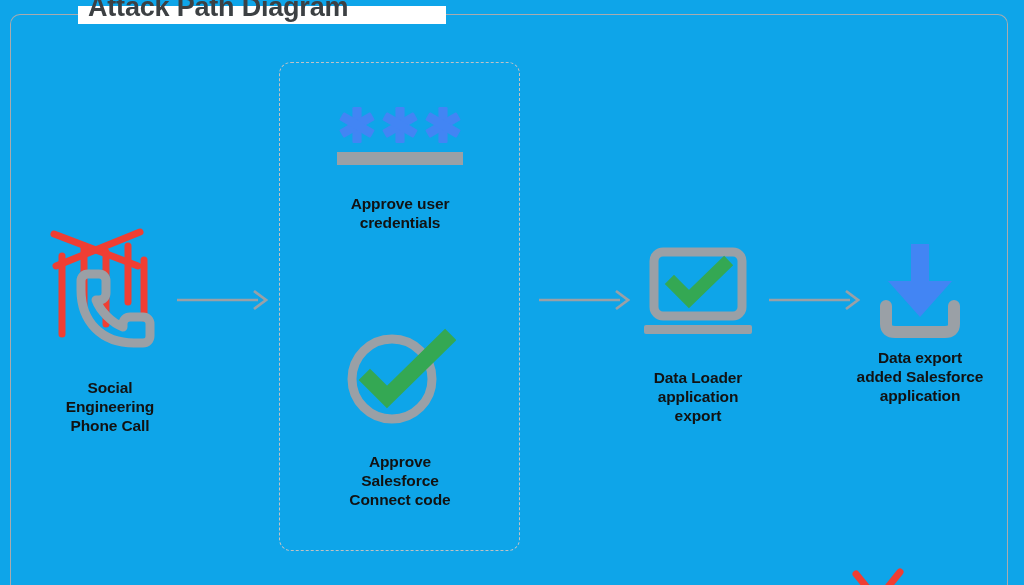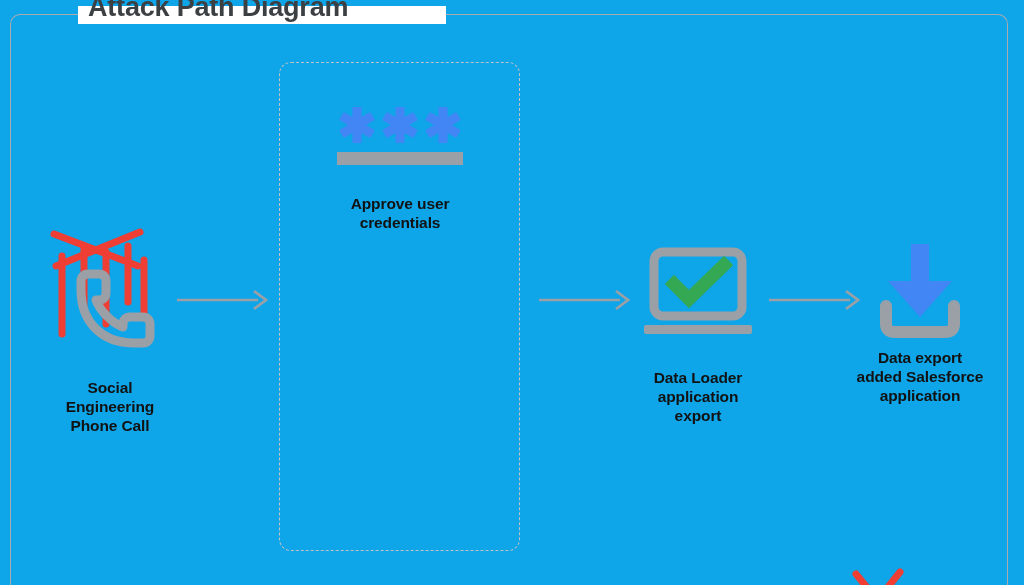--- a/index.html
+++ b/index.html
@@ -155,20 +155,33 @@
         </g>
         <rect x="2" y="52" width="126" height="13" fill="#9aa0a6"></rect>
       </svg>
     </div>
     <div class="node-label" style="margin-top:22px;">
       <div>Approve user</div>
       <div>credentials</div>
     </div>
   </div>
 
+  <div class="node" style="left:290px; top:326px; width:220px;">
+    <div class="icon-wrap" style="width:112px; height:104px;">
+      <svg width="112" height="104" viewBox="0 0 112 104" aria-hidden="true">
+        <circle cx="48" cy="53" r="40" fill="none" stroke="#9aa0a6" stroke-width="9"></circle>
+        <path d="M26 54 L43 71 L101 14" fill="none" stroke="#34a853" stroke-width="16" stroke-linecap="square" stroke-linejoin="miter"></path>
+      </svg>
+    </div>
+    <div class="node-label" style="margin-top:22px;">
+      <div>Approve</div>
+      <div>Salesforce</div>
+      <div>Connect code</div>
+    </div>
+  </div>
 
   <div class="node" style="left:608px; top:246px; width:180px;">
     <div class="icon-wrap" style="width:116px; height:92px;">
       <svg width="116" height="92" viewBox="0 0 116 92" aria-hidden="true">
         <rect x="14" y="6" width="88" height="64" rx="9" fill="none" stroke="#9aa0a6" stroke-width="9"></rect>
         <rect x="4" y="79" width="108" height="9" rx="2" fill="#9aa0a6"></rect>
         <path d="M34 38 L49 53 L84 19" fill="none" stroke="#34a853" stroke-width="13" stroke-linecap="square" stroke-linejoin="miter"></path>
       </svg>
     </div>
     <div class="node-label" style="margin-top:30px;">

